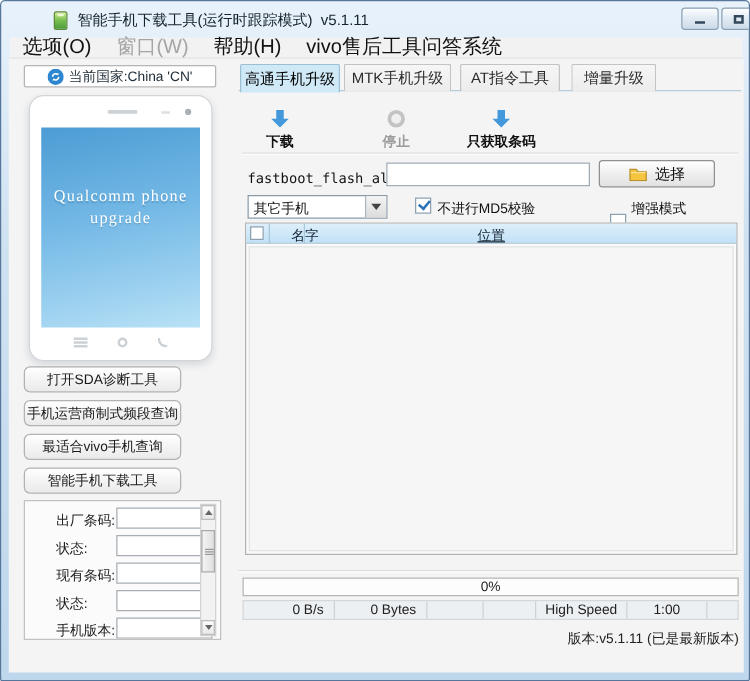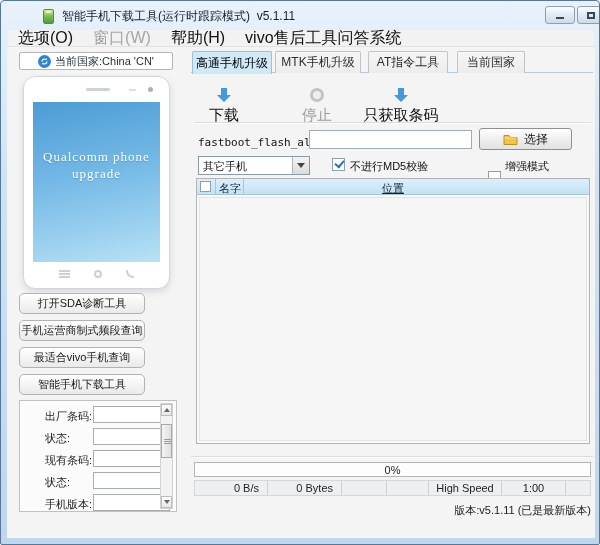--- a/index.html
+++ b/index.html
@@ -74,21 +74,21 @@
     border:1px solid #a9a9a9;}
   .vthumb i{position:absolute;left:2px;top:14px;width:7px;height:1px;background:#9a9a9a;box-shadow:0 2px 0 #9a9a9a,0 4px 0 #9a9a9a;}
 
   
   .tabline{left:190px;top:71px;width:402px;height:1px;background:#b7ccda;}
   .tab{top:50px;height:22px;border:1px solid #c3c3c3;border-bottom:none;border-radius:2px 2px 0 0;
     background:linear-gradient(#f6f6f6,#ececec);display:flex;align-items:center;justify-content:center;
     font-size:12px;color:#2c2c2c;z-index:2;}
   .tab.active{background:#cfe9f7;border-color:#9dbfd4;height:23px;color:#000;}
   .tool{display:flex;flex-direction:column;align-items:center;gap:2px;width:80px;top:85px;}
-  .tool .tlabel{font-size:15px;color:#111;}
+  .tool .tlabel{font-size:11px;color:#111;font-weight:bold;}
   .tool.disabled .tlabel{color:#9b9b9b;}
   .sep-h{height:2px;border-top:1px solid #dcdcdc;border-bottom:1px solid #fcfcfc;}
 
   .file-label{left:197px;top:134px;font-size:11px;font-family:"DejaVu Sans Mono",monospace;color:#111;}
   .file-input{left:308px;top:129px;width:163px;height:19px;border:1px solid #9fabb5;background:#fff;
     font-size:11px;padding:0 3px;}
   .browse-btn{left:478px;top:127px;width:93px;height:22px;border:1px solid #8f8f8f;border-radius:3px;
     background:linear-gradient(#ffffff,#ededed 55%,#e2e2e2);display:flex;align-items:center;justify-content:center;gap:6px;
     font-size:12px;color:#111;}
 
@@ -102,21 +102,21 @@
   .chk.checked::after{content:"";position:absolute;left:2px;top:1px;width:7px;height:4px;
     border-left:2px solid #2b72b8;border-bottom:2px solid #2b72b8;transform:rotate(-50deg);}
   .chk-label{font-size:11px;color:#111;}
 
   .ftable{left:195px;top:177px;width:394px;height:266px;background:#fafafa;border:1px solid #b3b3b3;}
   .thead{position:absolute;left:0;top:0;width:100%;height:16px;
     background:linear-gradient(#ddeffb,#c2e2f6);border-bottom:1px solid #a6c4d8;}
   .thead .hcb{position:absolute;left:3px;top:2px;width:11px;height:11px;border:1px solid #8ca0b0;background:#fff;}
   .thead .hdiv1{position:absolute;left:18px;top:0;width:1px;height:16px;background:#a9c7db;}
   .thead .hdiv2{position:absolute;left:46px;top:0;width:1px;height:16px;background:#a9c7db;}
-  .thead .hname{position:absolute;left:22px;top:2px;font-size:11px;color:#123;text-align:center;}
+  .thead .hname{position:absolute;left:36px;top:2px;font-size:11px;color:#123;text-align:center;}
   .thead .hloc{position:absolute;left:46px;top:2px;width:300px;text-align:center;font-size:11px;color:#123;text-decoration:underline;}
   .tbody{position:absolute;left:2px;top:18px;width:388px;height:244px;background:#f6f6f6;border:1px solid #e3e3e3;}
 
   .progress{left:193px;top:461px;width:397px;height:15px;background:#fdfdfd;border:1px solid #b4b4b4;}
   .pfill{position:absolute;left:0;top:0;height:100%;background:#8fd08f;width:0;}
   .plabel{position:absolute;left:0;top:1px;width:100%;text-align:center;font-size:11px;color:#222;}
 
   .statusbar{left:193px;top:479px;width:397px;height:16px;background:#edf0f2;border:1px solid #d4d8db;
     display:flex;align-items:center;font-size:11px;color:#222;}
   .scell{height:100%;border-right:1px solid #cdd2d6;display:flex;align-items:center;}
@@ -216,21 +216,21 @@
       <div class="varrow down">
           <span class="tri-down"></span>
         </div>
     </div>
   </div>
 
   <div class="abs tabline"></div>
   <div class="abs tab active" style="left:191px;width:80px">高通手机升级</div>
   <div class="abs tab" style="left:274px;width:86px">MTK手机升级</div>
   <div class="abs tab" style="left:367px;width:80px">AT指令工具</div>
-  <div class="abs tab" style="left:456px;width:68px">当前国家</div>
+  <div class="abs tab" style="left:456px;width:68px">增量升级</div>
 
   <div class="abs tool" style="left:183px">
     <svg width="18" height="18">
         <path d="M6 2h6v7h4l-7 7-7-7h4z" fill="#4499dc"></path>
       </svg>
     <span class="tlabel">下载</span>
   </div>
   <div class="abs tool disabled" style="left:276px">
     <svg width="18" height="18">
         <circle cx="9" cy="9" r="5.5" fill="#efefef" stroke="#c3c3c3" stroke-width="3"></circle>

